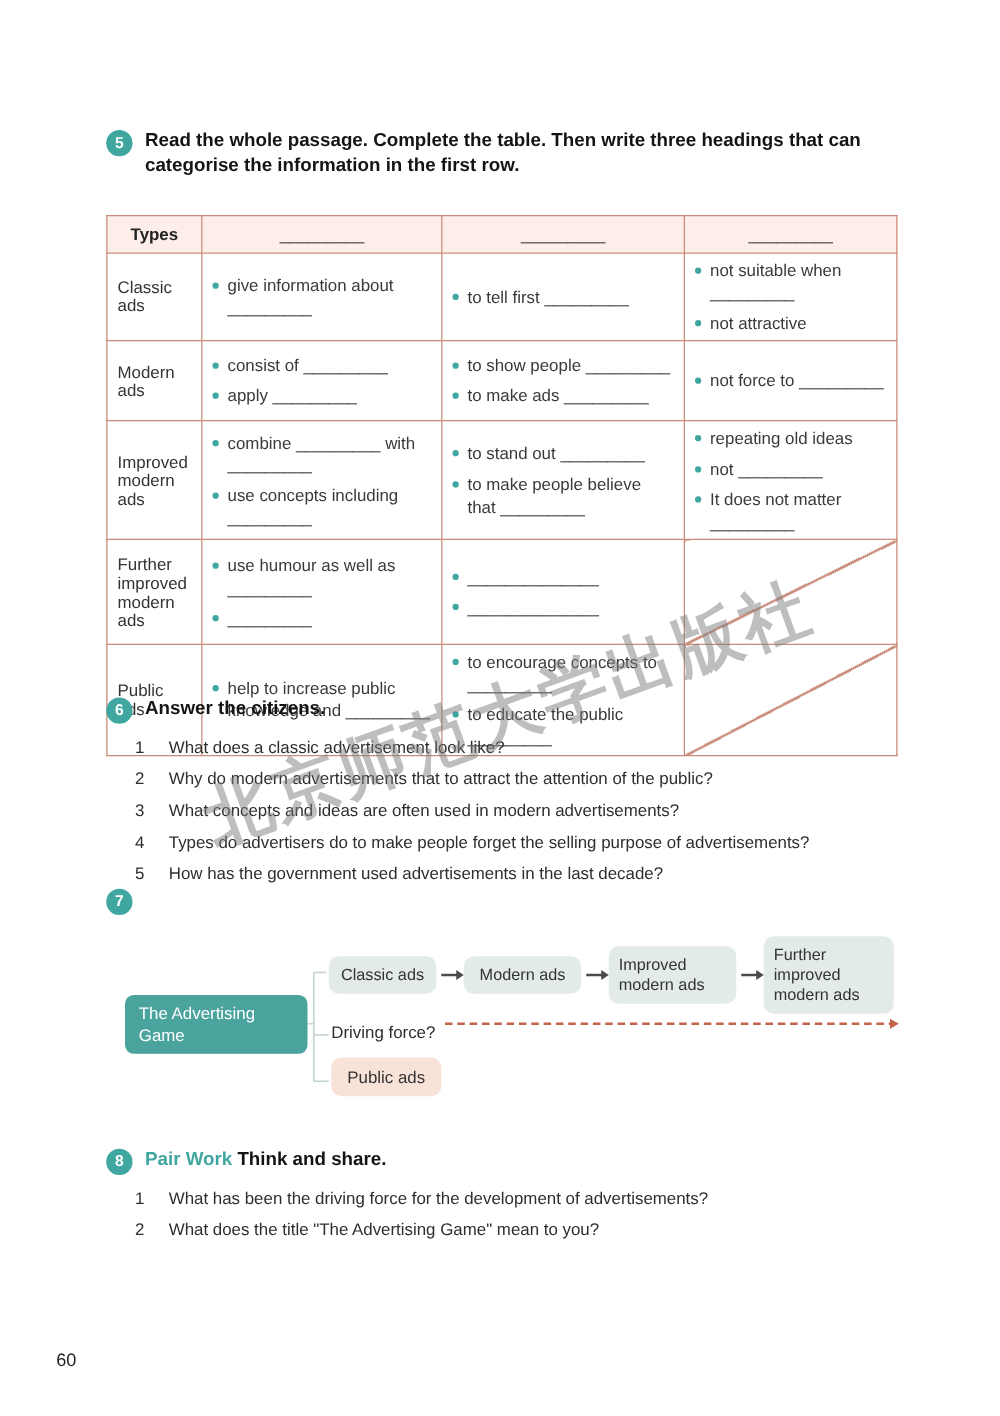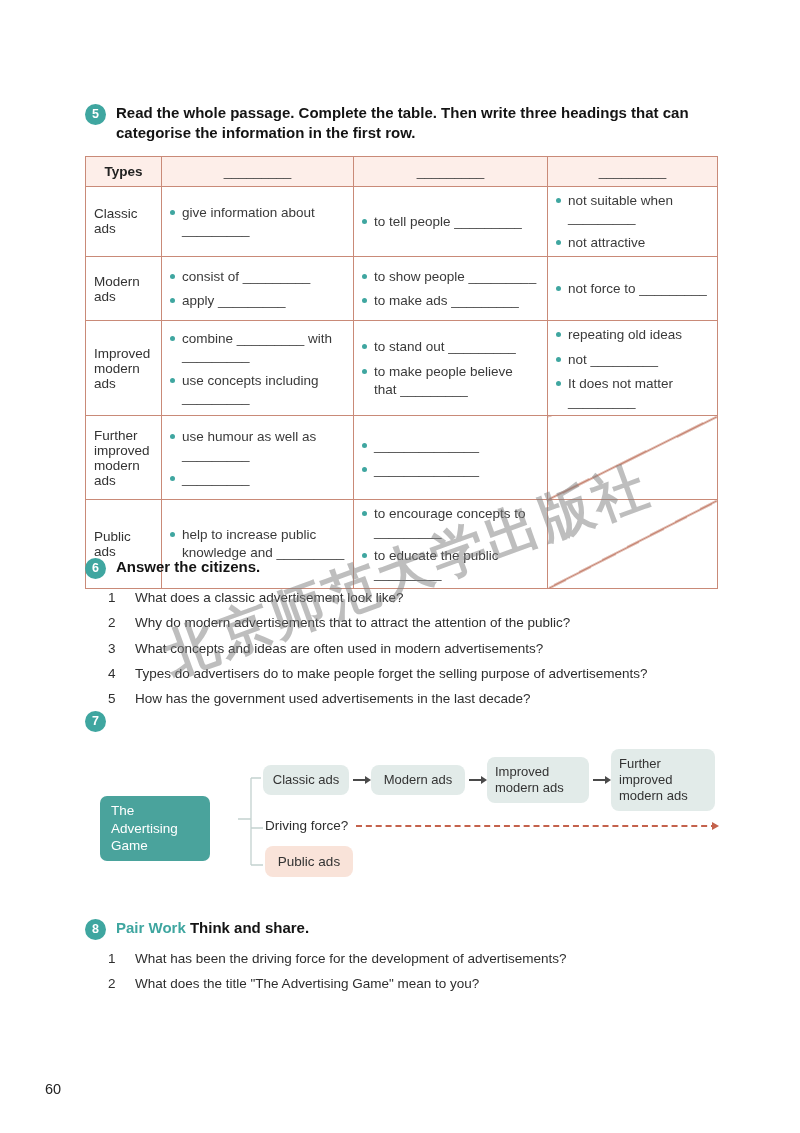--- a/index.html
+++ b/index.html
@@ -12,21 +12,21 @@
   #ex6{top:557px}
   #ex7{top:710px}
   #ex8{top:918px}
 
   .badge{flex:none;width:21px;height:21px;border-radius:50%;background:#3fa6a0;color:#fff;
          font-size:12.5px;font-weight:bold;display:flex;align-items:center;justify-content:center;margin-top:1px}
   .ex-header{display:flex;gap:10px;align-items:flex-start;font-size:15px;font-weight:bold;color:#141414;line-height:1.35}
   .teal{color:#3fa6a0}
 
   
-  .ads-table{border-collapse:collapse;width:632px;margin-top:12px;table-layout:fixed;font-size:13.5px;color:#3a3a3a}
+  .ads-table{border-collapse:collapse;width:632px;margin-top:28px;table-layout:fixed;font-size:13.5px;color:#3a3a3a}
   .ads-table th,.ads-table td{border:1.2px solid #c98a78;padding:5px 8px;vertical-align:middle;text-align:left;font-weight:normal}
   .ads-table thead th{background:#fdeee9;height:30px}
   .ads-table th.types{font-weight:bold;text-align:center;color:#222}
   .ads-table th.blank-h{text-align:center;color:#3a3a3a}
   tr.r1>td{height:58px}
   tr.r2>td{height:64px}
   tr.r3>td{height:76px}
   tr.r4>td{height:84px}
   tr.r5>td{height:74px}
   .type-cell{padding-left:10px;color:#333}
@@ -40,32 +40,32 @@
 
   
   .q-list{margin-top:9px;padding-left:23px}
   .q-row{display:flex;font-size:13.5px;line-height:1.5;color:#2e2e2e;margin-top:5px}
   .q-num{flex:none;width:27px}
   .q-text{flex:1}
 
   
   .diagram{position:relative;height:140px;margin-top:16px}
   .connectors{position:absolute;left:0;top:0;width:632px;height:140px}
-  .d-root{position:absolute;left:15px;top:48px;width:110px;min-height:46px;background:#4aa39c;color:#fff;
+  .d-root{position:absolute;left:15px;top:48px;width:146px;min-height:46px;background:#4aa39c;color:#fff;
           border-radius:7px;padding:6px 11px;font-size:13.5px;line-height:1.3;display:flex;align-items:center}
   .d-chain{position:absolute;left:178px;top:2px;height:60px;display:flex;align-items:center}
   .chain-box{background:#e2ebe9;border-radius:8px;padding:7px 8px;font-size:13px;line-height:1.25;color:#333;text-align:center}
   .chain-box.b1{width:86px}
   .chain-box.b2{width:94px}
   .chain-box.b3{width:102px;text-align:left}
   .chain-box.b4{width:104px;text-align:left}
   .chain-arrow{flex:none;width:14px;height:2px;background:#4a4a4a;margin:0 4px;position:relative}
   .chain-arrow::after{content:"";position:absolute;right:-4px;top:-3px;
                       border-left:6px solid #4a4a4a;border-top:4px solid transparent;border-bottom:4px solid transparent}
-  .d-driving{position:absolute;left:180px;top:70px;width:452px;display:flex;align-items:center;font-size:13.5px;color:#2e2e2e}
+  .d-driving{position:absolute;left:180px;top:70px;width:452px;display:flex;font-size:13.5px;color:#2e2e2e}
   .dash-line{flex:1;height:0;border-top:2px dashed #c4624c;margin-left:8px;position:relative}
   .dash-line::after{content:"";position:absolute;right:-2px;top:-5px;
                     border-left:7px solid #c4624c;border-top:4px solid transparent;border-bottom:4px solid transparent}
   .d-public{position:absolute;left:180px;top:98px;width:88px;padding:8px 0;background:#f9e3d9;border-radius:8px;
             font-size:13.5px;color:#333;text-align:center}
 
   
   .watermark{position:absolute;left:150px;top:535px;z-index:6;font-size:54px;letter-spacing:3px;
              color:rgba(125,125,125,0.5);transform:rotate(-20deg);transform-origin:center;
              white-space:nowrap;pointer-events:none;font-weight:bold}
@@ -102,21 +102,21 @@
       <tbody>
         <tr class="r1">
           <td class="type-cell">Classic ads</td>
           <td>
             <ul class="cell-list">
               <li><span>give information about _________</span></li>
             </ul>
           </td>
           <td>
             <ul class="cell-list">
-              <li><span>to tell people _________</span></li>
+              <li><span>to tell first _________</span></li>
             </ul>
           </td>
           <td>
             <ul class="cell-list">
               <li><span>not suitable when _________</span></li>
               <li><span>not attractive</span></li>
             </ul>
           </td>
         </tr>
 

